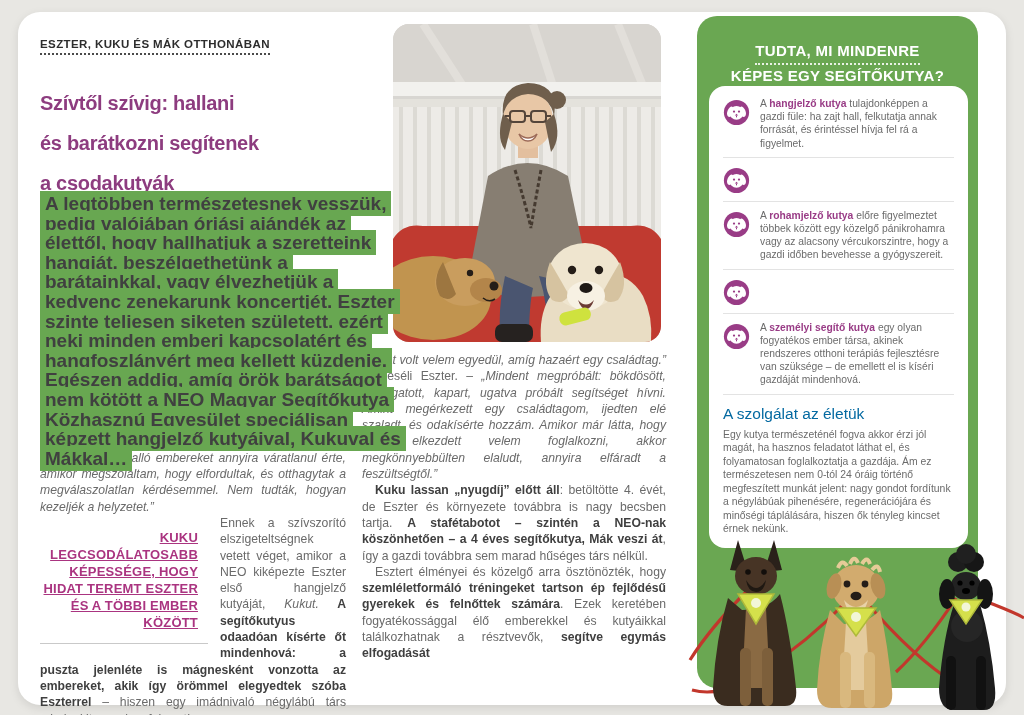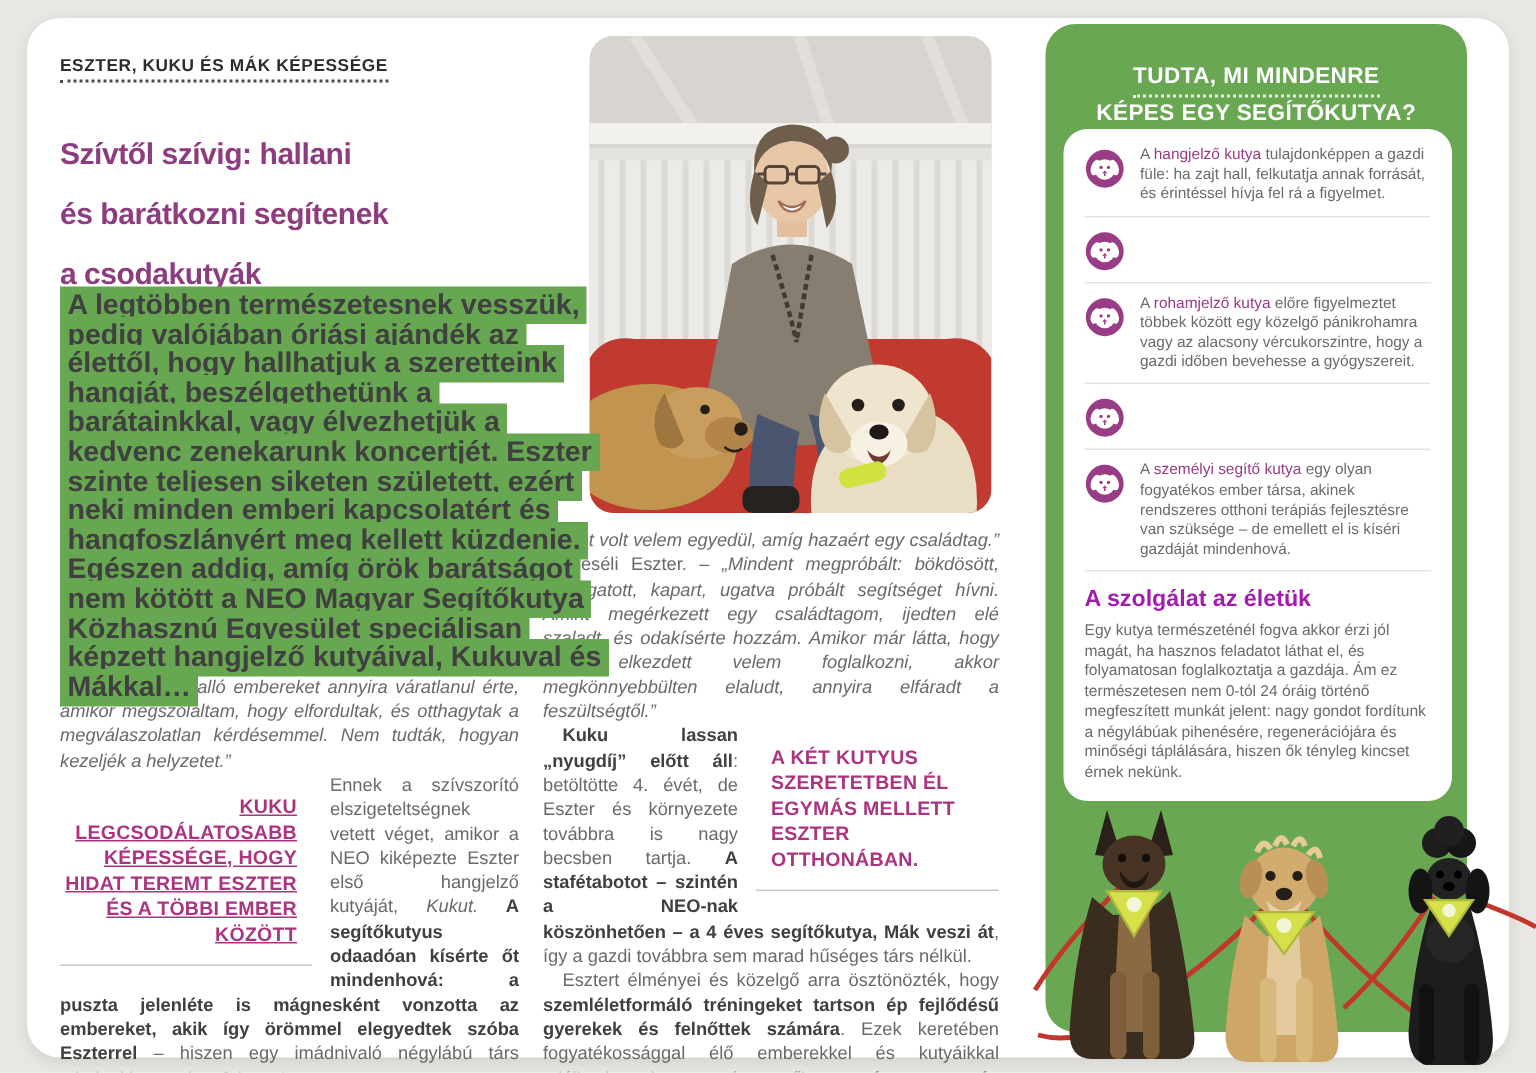--- a/index.html
+++ b/index.html
@@ -21,47 +21,47 @@
   #lead .hl{background:#68a751;padding:2px 5px;-webkit-box-decoration-break:clone;box-decoration-break:clone;}
 
   
   .col{position:absolute;top:352px;font-size:12.2px;line-height:16.3px;color:#6a6a6a;text-align:justify;z-index:2;}
   #col1{left:40px;width:306px;}
   #col2{left:362px;width:304px;}
   .col p{margin:0;}
   .ind{text-indent:13px;}
   .b{font-weight:700;color:#3f3f3f;}
   .i{font-style:italic;}
-  .acc{font-weight:400;color:#993c86;}
+  .acc{font-weight:700;color:#993c86;}
   .dropcap{float:left;font-size:55px;line-height:42px;font-weight:700;color:#242424;margin:3px 8px 0 0;}
   .pq{font-weight:800;font-size:13px;line-height:17px;color:#aa3480;border-bottom:1px solid #c9c9c9;letter-spacing:.2px;}
   .pq1{float:left;width:158px;margin:6px 12px 6px 0;padding:8px 10px 12px 0;text-align:right;text-decoration:underline;}
   .pq2{float:right;width:152px;margin:6px 0 6px 12px;padding:8px 0 12px 10px;text-align:left;}
 
   
   #sidebar{position:absolute;left:697px;top:16px;width:281px;height:672px;background:#6aa752;border-radius:20px;z-index:2;}
   #sidebar-header{text-align:center;padding-top:24px;color:#fff;font-weight:800;font-size:15px;line-height:22px;letter-spacing:.3px;}
   #sidebar-header .sl{display:inline-block;border-bottom:2px dotted rgba(255,255,255,.85);padding-bottom:1px;}
   #card{position:absolute;left:12px;top:70px;right:10px;background:#fff;border-radius:16px;padding:4px 14px 12px 14px;}
   .item{display:flex;gap:10px;padding:7px 0;border-bottom:1px solid #e3e3e3;align-items:flex-start;}
   .item .txt{font-size:10.3px;line-height:13.2px;color:#6b6b6b;text-align:left;}
   .icon{flex:0 0 auto;width:27px;height:27px;margin-top:2px;}
   #service{padding-top:8px;}
-  #service h3{margin:2px 0 5px 0;font-size:15.5px;color:#a21caf;font-weight:700;}
+  #service h3{margin:2px 0 5px 0;font-size:15.5px;color:#0369a1;font-weight:400;}
   #service .txt{font-size:10.4px;line-height:13.5px;color:#6b6b6b;}
 
   #dogs{position:absolute;left:688px;top:536px;width:336px;height:179px;z-index:5;}
 </style>
 </head>
 <body>
 
 <div id="stage">
   <div id="page"></div>
 
-  <div class="kicker">ESZTER, KUKU ÉS MÁK KÉPESSÉGE</div>
+  <div class="kicker">ESZTER, KUKU ÉS MÁK OTTHONÁBAN</div>
 
   <div id="photo">
     <svg width="268" height="318" viewBox="0 0 268 318">
       <rect width="268" height="62" fill="#d8d5d0"></rect>
       <path d="M30 0 L70 62 M140 0 L160 62 M225 0 L250 62" stroke="#e2dfda" stroke-width="8" fill="none"></path>
       <rect y="58" width="268" height="16" fill="#f2f1ee"></rect>
       <rect y="72" width="268" height="3" fill="#d8d6d2"></rect>
       <rect y="75" width="268" height="140" fill="#edebe7"></rect>
       <g stroke="#dcdad4" stroke-width="4">
         <path d="M8 80 V212 M22 80 V212 M36 80 V212 M50 80 V212 M64 80 V212 M78 80 V212 M92 80 V212 M106 80 V212 M120 80 V212 M134 80 V212 M148 80 V212 M162 80 V212 M176 80 V212 M190 80 V212 M204 80 V212 M218 80 V212 M232 80 V212 M246 80 V212 M260 80 V212"></path>
@@ -122,21 +122,20 @@
 
   <div class="col" id="col1">
     <p><span class="dropcap">E</span><span class="b">szter gyermekkorától kezdve sokszor került fájdalmasan hátrányos helyzetbe súlyos hallássérülése miatt.</span><span> Az első szót 5 évesen mondta ki, de később hatalmas akaraterővel megtanult beszélni is. Mégis: </span><span class="b">sokszor</span><span> éppen </span><span class="b">szokatlan kiejtése távolította el az emberektől.</span><span class="i"> „Többször megesett velem, hogy a halló embereket annyira váratlanul érte, amikor megszólaltam, hogy elfordultak, és otthagytak a megválaszolatlan kérdésemmel. Nem tudták, hogyan kezeljék a helyzetet.”</span></p>
     <div class="pq pq1">KUKU LEGCSODÁLATOSABB KÉPESSÉGE, HOGY HIDAT TEREMT ESZTER ÉS A TÖBBI EMBER KÖZÖTT</div>
     <p><span>Ennek a szívszorító elszigeteltségnek vetett véget, amikor a NEO kiképezte Eszter első hangjelző kutyáját, </span><span class="i">Kukut.</span><span class="b"> A segítőkutyus odaadóan kísérte őt mindenhová: a puszta jelenléte is mágnesként vonzotta az embereket, akik így örömmel elegyedtek szóba Eszterrel</span><span> – hiszen egy imádnivaló négylábú társ mindenkit mosolyra fakaszt!</span></p>
 
   </div>
 
   <div class="col" id="col2">
     <p><span class="i">félórát volt velem egyedül, amíg hazaért egy családtag.”</span><span> – meséli Eszter. – </span><span class="i">„Mindent megpróbált: bökdösött, nyalogatott, kapart, ugatva próbált segítséget hívni. Amint megérkezett egy családtagom, ijedten elé szaladt, és odakísérte hozzám. Amikor már látta, hogy más elkezdett velem foglalkozni, akkor megkönnyebbülten elaludt, annyira elfáradt a feszültségtől.”</span></p>
-    <div class="pq pq2">A KÉT KUTYUS SZERETETBEN ÉL EGYMÁS MELLETT ESZTER OTTHONÁBAN.</div>
     <p class="ind"><span class="b">Kuku lassan „nyugdíj” előtt áll</span><span>: betöltötte 4. évét, de Eszter és környezete továbbra is nagy becsben tartja. </span><span class="b">A stafétabotot – szintén a NEO-nak köszönhetően – a 4 éves segítőkutya, Mák veszi át</span><span>, így a gazdi továbbra sem marad hűséges társ nélkül.</span></p>
     <p class="ind"><span>Esztert élményei és közelgő arra ösztönözték, hogy </span><span class="b">szemléletformáló tréningeket tartson ép fejlődésű gyerekek és felnőttek számára</span><span>. Ezek keretében fogyatékossággal élő emberekkel és kutyáikkal találkozhatnak a résztvevők, </span><span class="b">segítve egymás elfogadását</span></p>
   </div>
 
   <div id="sidebar">
     <div id="sidebar-header">
       <span class="sl">TUDTA, MI MINDENRE</span><br>
       <span class="sl">KÉPES EGY SEGÍTŐKUTYA?</span>
     </div>
     <div id="card">

